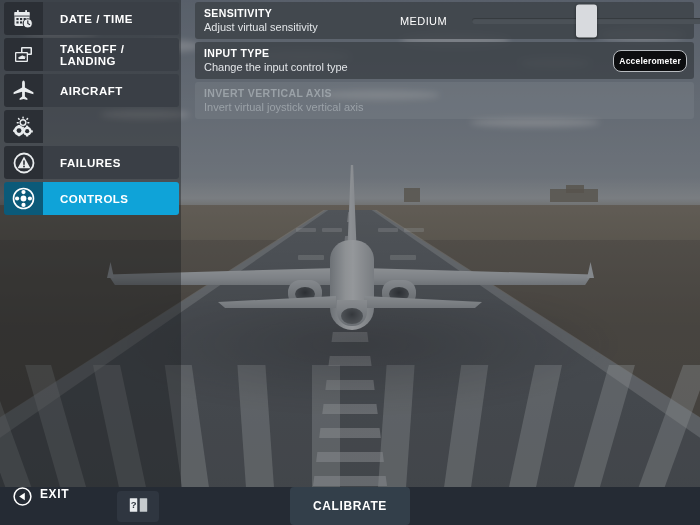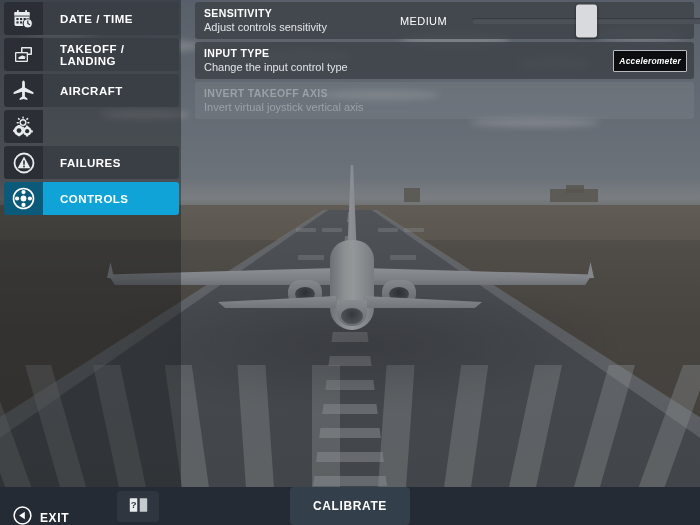--- a/index.html
+++ b/index.html
@@ -219,35 +219,34 @@
   .slider-thumb {
     position: absolute; top: 50%; width: 21px; height: 33px;
     margin-left: -10px; transform: translateY(-50%);
     background: #d8dade; border-radius: 3px;
     box-shadow: 0 1px 3px rgba(0,0,0,0.45);
     cursor: pointer;
   }
 
   .value-button {
     position: absolute; right: 7px; top: 50%; transform: translateY(-50%);
-    background: #0c0d0f; border: 1px solid #b8bcc0; border-radius: 1px;
+    background: #0c0d0f; border: 1px solid #b8bcc0; border-radius: 8px;
     color: #ffffff; font-size: 8.5px; font-weight: bold;
     padding: 5px 5px; letter-spacing: 0.2px;
     cursor: pointer;
-    font-style: italic;
   }
 
   
   #bottombar {
     position: absolute; left: 0; bottom: 0; width: 700px; height: 38px;
     background: #252b34; z-index: 30;
     display: flex; align-items: center;
   }
   .bb-btn {
-    display: flex; align-items: flex-end; gap: 8px; cursor: pointer;
+    display: flex; align-items: flex-start; gap: 8px; cursor: pointer;
     height: 100%;
   }
   #exit-button { padding-left: 13px; }
   .bb-text {
     color: #ffffff; font-size: 12px; font-weight: bold; letter-spacing: 0.6px;
   }
   #help-button {
     position: absolute; left: 117px; top: 4px;
     width: 42px; height: 31px; border-radius: 4px;
     background: #2f3640; display: flex; align-items: center; justify-content: center;
@@ -444,41 +443,41 @@
     <span class="nav-label">CONTROLS</span>
   </div>
 
 </nav>
 
 <section id="settings">
 
   <div class="setting-row">
     <div class="row-texts">
       <span class="row-title">SENSITIVITY</span>
-      <span class="row-sub">Adjust controls sensitivity</span>
+      <span class="row-sub">Adjust virtual sensitivity</span>
     </div>
     <div class="slider-wrap">
       <span class="slider-value">MEDIUM</span>
       <div class="slider-track" id="sensitivity-track">
         <div class="slider-thumb" id="sensitivity-thumb" style="left: 49%;"></div>
       </div>
     </div>
   </div>
 
   <div class="setting-row">
     <div class="row-texts">
       <span class="row-title">INPUT TYPE</span>
       <span class="row-sub">Change the input control type</span>
     </div>
     <button class="value-button">Accelerometer</button>
   </div>
 
   <div class="setting-row disabled">
     <div class="row-texts">
-      <span class="row-title">INVERT TAKEOFF AXIS</span>
+      <span class="row-title">INVERT VERTICAL AXIS</span>
       <span class="row-sub">Invert virtual joystick vertical axis</span>
     </div>
   </div>
 
 </section>
 
 <footer id="bottombar">
 
   <div class="bb-btn" id="exit-button">
     <span>

